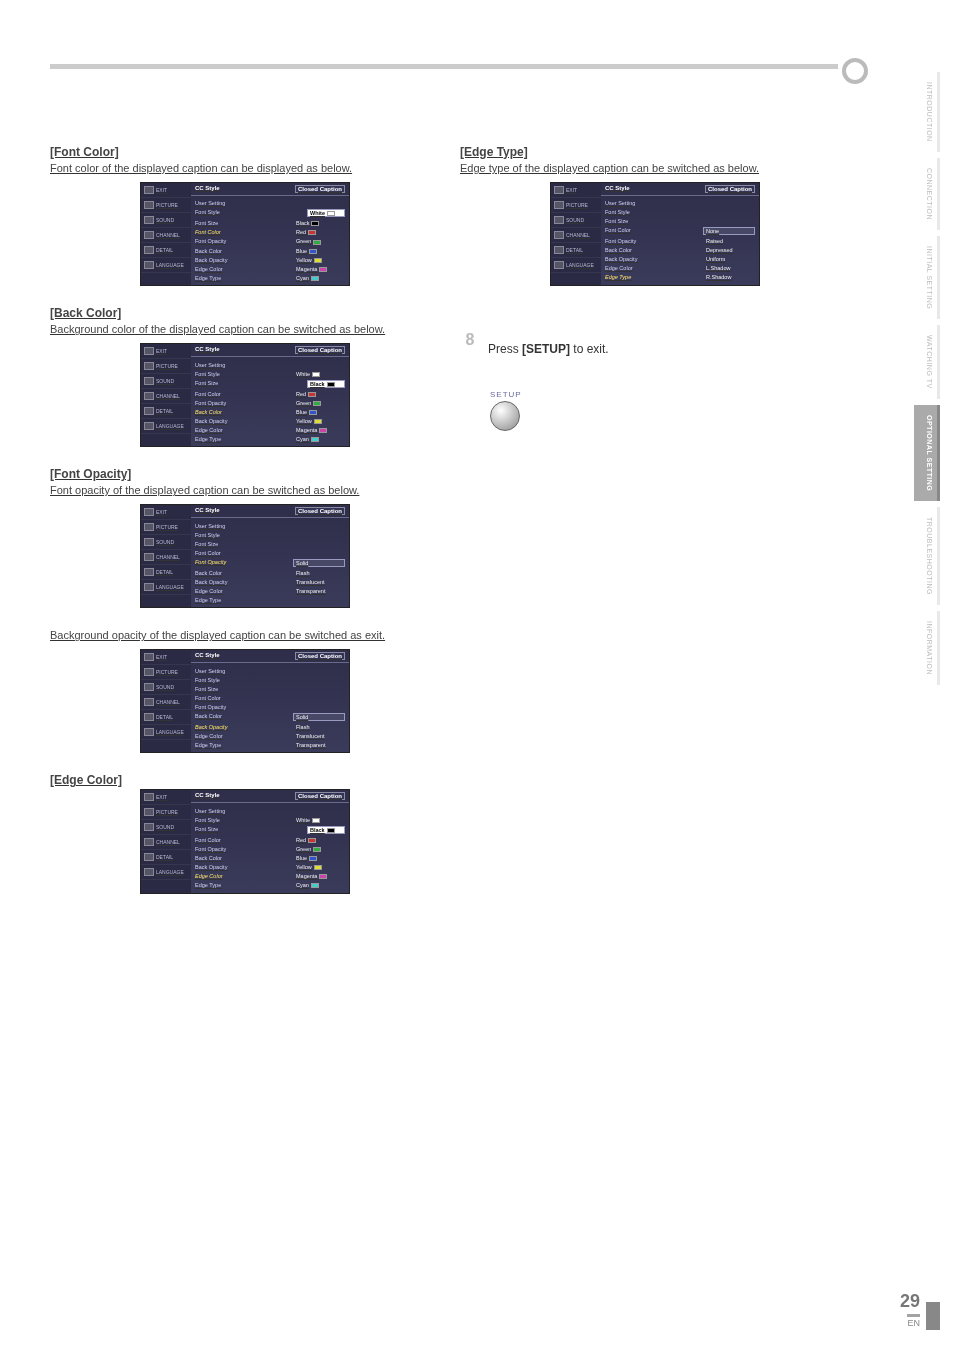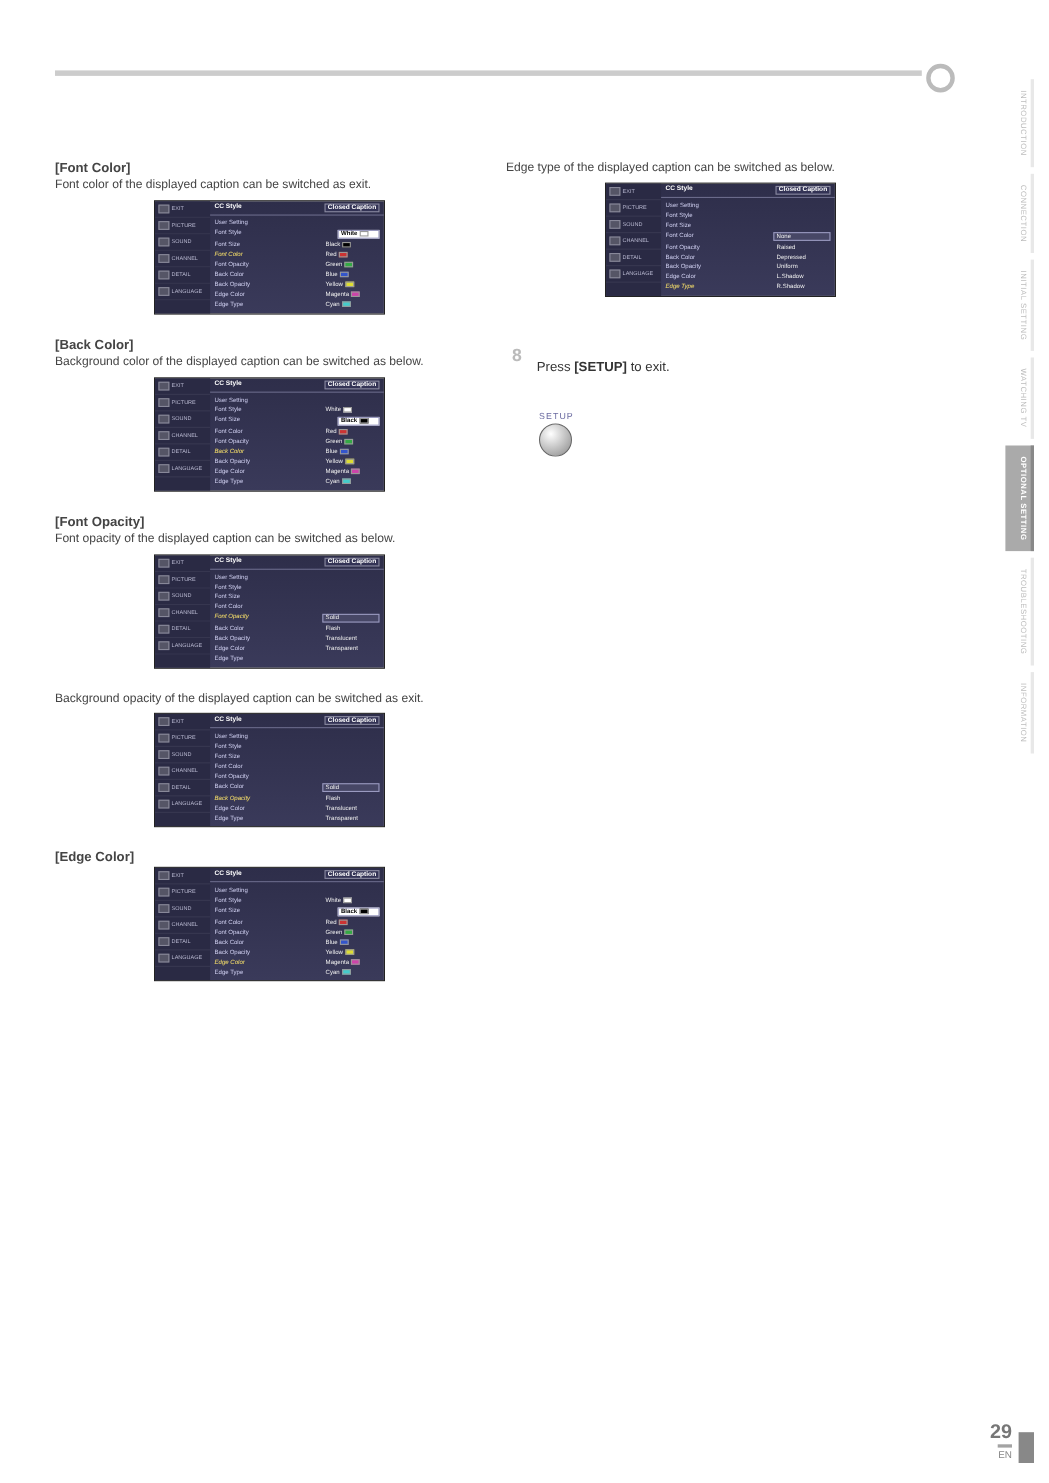--- a/index.html
+++ b/index.html
@@ -5,21 +5,21 @@
   * { box-sizing: border-box; margin: 0; padding: 0; }
   body { font-family: Arial, sans-serif; background: #fff; width: 954px; height: 1348px; position: relative; color: #333; }
   .page-border { position: absolute; inset: 0; }
   .header-rule { position: absolute; top: 64px; left: 50px; width: 788px; height: 5px; background: #ccc; }
   .header-rule::after { content: ""; position: absolute; right: -30px; top: -6px; width: 18px; height: 18px; border: 4px solid #bbb; border-radius: 50%; background: #fff; }
   .side-tabs { position: absolute; right: 14px; top: 72px; width: 26px; display: flex; flex-direction: column; gap: 6px; }
   .side-tab { writing-mode: vertical-rl; font-size: 7px; color: #bcbcbc; padding: 10px 4px; border-right: 3px solid #e8e8e8; letter-spacing: 0.5px; }
   .side-tab.active { background: #aaa; color: #fff; border-right: 3px solid #888; font-weight: bold; }
   .content { position: absolute; top: 145px; left: 50px; width: 820px; display: flex; }
   .col { width: 50%; padding-right: 20px; }
-  .section { margin-bottom: 20px; }
+  .section { margin-bottom: 20px; text-decoration: underline; }
   .sect-title { font-size: 12px; font-weight: bold; color: #444; margin-bottom: 2px; }
   .sect-desc { font-size: 11px; color: #444; line-height: 1.35; margin-bottom: 6px; }
   .osd { width: 210px; margin: 0 auto; background: #3a3a5a; background: linear-gradient(#2e2e4a,#3a3a5a); border: 1px solid #222; font-size: 6.5px; color: #fff; display: flex; }
   .osd-nav { width: 50px; background: #2a2a44; display: flex; flex-direction: column; }
   .osd-nav-item { display: flex; align-items: center; gap: 2px; padding: 3px 3px; border-bottom: 1px solid rgba(255,255,255,0.06); color: #b8b8d0; font-size:5px; }
   .osd-nav-item .ic { width: 10px; height: 8px; background: #556; border: 1px solid #889; display: inline-block; }
   .osd-body { flex: 1; display: flex; flex-direction: column; }
   .osd-hdr { display: flex; justify-content: space-between; padding: 2px 4px; border-bottom: 1px solid #6a6a8a; font-size: 6px; font-weight: bold; }
   .osd-hdr-r { border: 1px solid #8a8aa0; padding: 0 2px; background: #333355; }
   .osd-list { padding: 3px 4px; }
@@ -54,21 +54,21 @@
       <div class="side-tab">WATCHING TV</div>
       <div class="side-tab active">OPTIONAL SETTING</div>
       <div class="side-tab">TROUBLESHOOTING</div>
       <div class="side-tab">INFORMATION</div>
     </div>
 
   <div class="content">
     <div class="col" id="left-col">
         <div class="section">
           <div class="sect-title">[Font Color]</div>
-          <div class="sect-desc">Font color of the displayed caption can be switched as exit.</div>
+          <div class="sect-desc">Font color of the displayed caption can be displayed as below.</div>
           <div class="osd">
             <div class="osd-nav">
               <div class="osd-nav-item">
                 <span class="ic"></span>
                 <span>EXIT</span>
               </div>
               <div class="osd-nav-item">
                 <span class="ic"></span>
                 <span>PICTURE</span>
               </div>
@@ -420,20 +420,21 @@
                   <span class="lbl">Edge Type</span>
                   <span class="val">Cyan<span class="swatch" style="background: rgb(68, 204, 204);"></span></span>
                 </div>
               </div>
             </div>
           </div>
         </div>
       </div>
     <div class="col" id="right-col">
         <div class="section">
+          <div class="sect-title">[Edge Type]</div>
           <div class="sect-desc">Edge type of the displayed caption can be switched as below.</div>
           <div class="osd">
             <div class="osd-nav">
               <div class="osd-nav-item">
                 <span class="ic"></span>
                 <span>EXIT</span>
               </div>
               <div class="osd-nav-item">
                 <span class="ic"></span>
                 <span>PICTURE</span>

